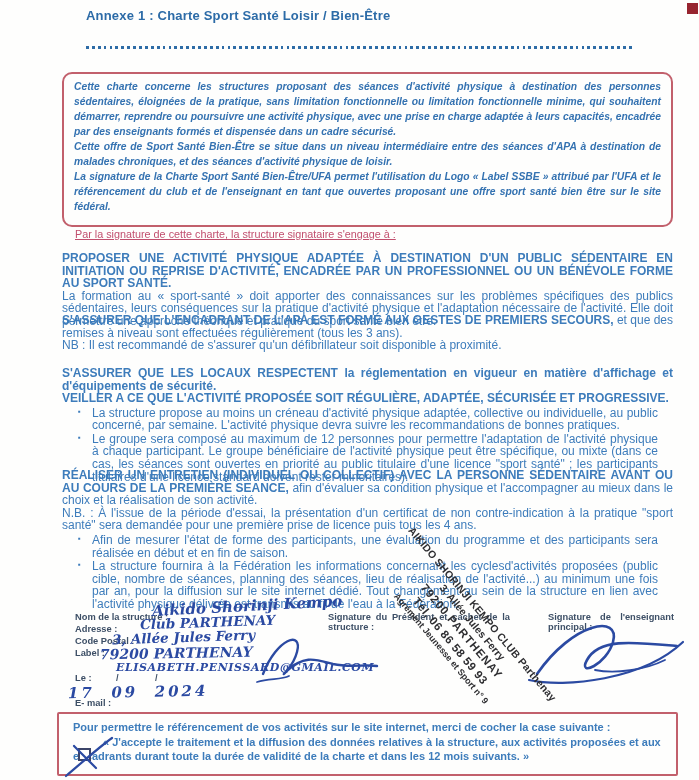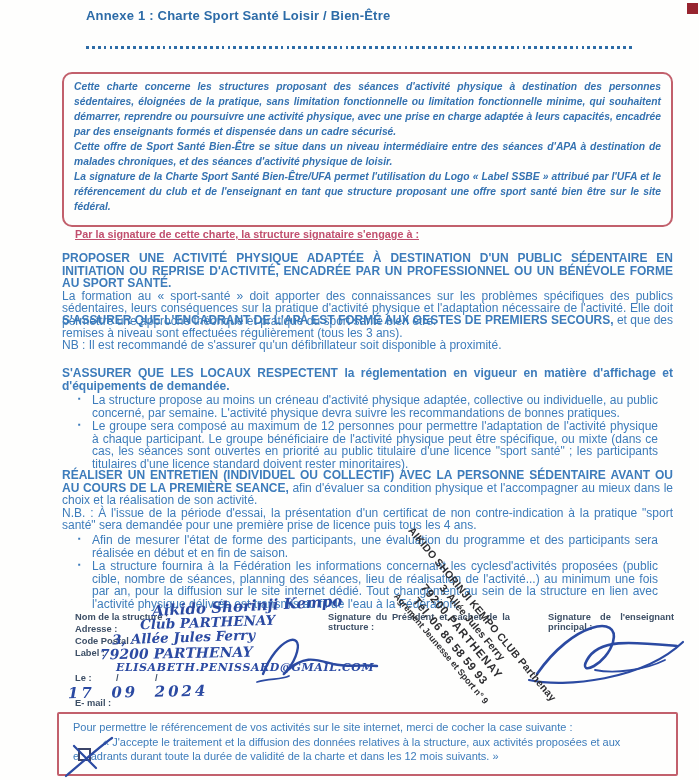--- a/index.html
+++ b/index.html
@@ -11,21 +11,21 @@
   .corner-marker{position:absolute;left:687px;top:3px;width:11px;height:11px;background:#97242f;}
   .dotted-rule{position:absolute;left:86px;top:46px;width:549px;height:3px;
                background:repeating-linear-gradient(90deg,#2e6ca6 0 2.8px,transparent 2.8px 5.9px);}
 
   .intro-box{position:absolute;left:62px;top:72px;width:611px;height:155px;box-sizing:border-box;
              border:2.5px solid #c2606c;border-radius:10px;padding:5px 10px 4px 10px;
              color:#3472b1;font-style:italic;font-weight:bold;font-size:10.3px;line-height:15px;
              text-align:justify;}
   .intro-box p{margin:0;}
 
-  .engage-heading{position:absolute;left:75px;top:228px;font-size:10.8px;font-weight:bold;
+  .engage-heading{position:absolute;left:75px;top:228px;font-size:10.8px;font-weight:normal;
                   color:#c14f6e;text-decoration:underline;}
 
   .sec{position:absolute;left:62px;width:611px;color:#3d7cbb;font-size:12px;line-height:12.6px;
        text-align:justify;}
   .sec b{font-weight:bold;}
   .sec p{margin:0;}
   .sec ul{margin:2px 15px 0 0;padding-left:30px;list-style:none;}
   .sec li{position:relative;margin:0 0 1px 0;}
   .sec li::before{content:"▪";position:absolute;left:-14px;top:-1px;font-size:8px;}
 
@@ -40,59 +40,60 @@
   .stamp{position:absolute;left:325px;top:595px;width:260px;height:84px;
          transform:rotate(50deg);text-align:center;color:#2e2e31;line-height:1.25;}
   .stamp .s1{font-size:10.5px;font-weight:bold;letter-spacing:.2px;}
   .stamp .s2{font-size:10.5px;font-weight:bold;}
   .stamp .s3{font-size:11.5px;font-weight:bold;letter-spacing:1px;}
   .stamp .s4{font-size:11.5px;font-weight:bold;letter-spacing:.5px;}
   .stamp .s5{font-size:9px;font-weight:bold;}
 
   .consent-box{position:absolute;left:57px;top:712px;width:621px;height:64px;box-sizing:border-box;
                border:2.5px solid #c2606c;border-radius:2px;padding:6px 10px 21px 14px;
-               color:#3d7cbb;font-weight:normal;font-size:11px;line-height:14.5px;}
+               color:#3d7cbb;font-weight:bold;font-size:11px;line-height:14.5px;}
   .consent-box p{margin:0;}
   .consent-statement{margin-top:8px;text-indent:30px;}
   .checkbox{position:absolute;left:78px;top:748px;width:13px;height:13px;box-sizing:border-box;
             border:2px solid #3b4468;background:#fff;}
   svg.sig, svg.xmark{position:absolute;overflow:visible;}
 </style>
 </head>
 <body>
 
 <div class="page">
 
   <div class="doc-title">Annexe 1 : Charte Sport Santé Loisir / Bien-Être</div>
   <div class="corner-marker"></div>
   <div class="dotted-rule"></div>
 
   <div class="intro-box">
     <p>Cette charte concerne les structures proposant des séances d'activité physique à destination des personnes sédentaires, éloignées de la pratique, sans limitation fonctionnelle ou limitation fonctionnelle minime, qui souhaitent démarrer, reprendre ou poursuivre une activité physique, avec une prise en charge adaptée à leurs capacités, encadrée par des enseignants formés et dispensée dans un cadre sécurisé.</p>
     <p>Cette offre de Sport Santé Bien-Être se situe dans un niveau intermédiaire entre des séances d'APA à destination de malades chroniques, et des séances d'activité physique de loisir.</p>
-    <p>La signature de la Charte Sport Santé Bien-Être/UFA permet l'utilisation du Logo « Label SSBE » attribué par l'UFA et le référencement du club et de l'enseignant en tant que structure proposant une offre sport santé bien être sur le site fédéral.</p>
+    <p>La signature de la Charte Sport Santé Bien-Être/UFA permet l'utilisation du Logo « Label SSBE » attribué par l'UFA et le référencement du club et de l'enseignant en tant que ouvertes proposant une offre sport santé bien être sur le site fédéral.</p>
   </div>
 
   <div class="engage-heading">Par la signature de cette charte, la structure signataire s'engage à :</div>
 
   <div class="sec" style="top:252px;">
     <p><b>PROPOSER UNE ACTIVITÉ PHYSIQUE ADAPTÉE À DESTINATION D'UN PUBLIC SÉDENTAIRE EN INITIATION OU REPRISE D'ACTIVITÉ, ENCADRÉE PAR UN PROFESSIONNEL OU UN BÉNÉVOLE FORME AU SPORT SANTÉ.</b></p>
     <p>La formation au « sport-santé » doit apporter des connaissances sur les problèmes spécifiques des publics sédentaires, leurs conséquences sur la pratique d'activité physique et l'adaptation nécessaire de l'activité. Elle doit permettre une approche théorique et pratique du sport santé bien être.</p>
   </div>
 
   <div class="sec" style="top:314px;">
     <p><b>S'ASSURER QUE L'ENCADRANT DE L'APA EST FORMÉ AUX GESTES DE PREMIERS SECOURS,</b><span> et que des remises à niveau sont effectuées régulièrement (tous les 3 ans).</span></p>
     <p>NB : Il est recommandé de s'assurer qu'un défibrillateur soit disponible à proximité.</p>
   </div>
 
   <div class="sec" style="top:367px;">
-    <p><b>S'ASSURER QUE LES LOCAUX RESPECTENT</b><b> la réglementation en vigueur en matière d'affichage et d'équipements de demandée.</b></p>
+    <p><b>S'ASSURER QUE LES LOCAUX RESPECTENT</b><b> la réglementation en vigueur en matière d'affichage et d'équipements de sécurité.</b></p>
   </div>
 
   <div class="sec" style="top:392px;">
+    <p><b>VEILLER A CE QUE L'ACTIVITÉ PROPOSÉE SOIT RÉGULIÈRE, ADAPTÉE, SÉCURISÉE ET PROGRESSIVE.</b></p>
     <ul>
       <li>La structure propose au moins un créneau d'activité physique adaptée, collective ou individuelle, au public concerné, par semaine. L'activité physique devra suivre les recommandations de bonnes pratiques.</li>
       <li>Le groupe sera composé au maximum de 12 personnes pour permettre l'adaptation de l'activité physique à chaque participant. Le groupe bénéficiaire de l'activité physique peut être spécifique, ou mixte (dans ce cas, les séances sont ouvertes en priorité au public titulaire d'une licence "sport santé" ; les participants titulaires d'une licence standard doivent rester minoritaires).</li>
     </ul>
   </div>
 
   <div class="sec" style="top:469px;">
     <p><b>RÉALISER UN ENTRETIEN (INDIVIDUEL OU COLLECTIF) AVEC LA PERSONNE SÉDENTAIRE AVANT OU AU COURS DE LA PREMIÈRE SEANCE,</b><span> afin d'évaluer sa condition physique et l'accompagner au mieux dans le choix et la réalisation de son activité.</span></p>
     <p>N.B. : À l'issue de la période d'essai, la présentation d'un certificat de non contre-indication à la pratique "sport santé" sera demandée pour une première prise de licence puis tous les 4 ans.</p>
     <ul>

